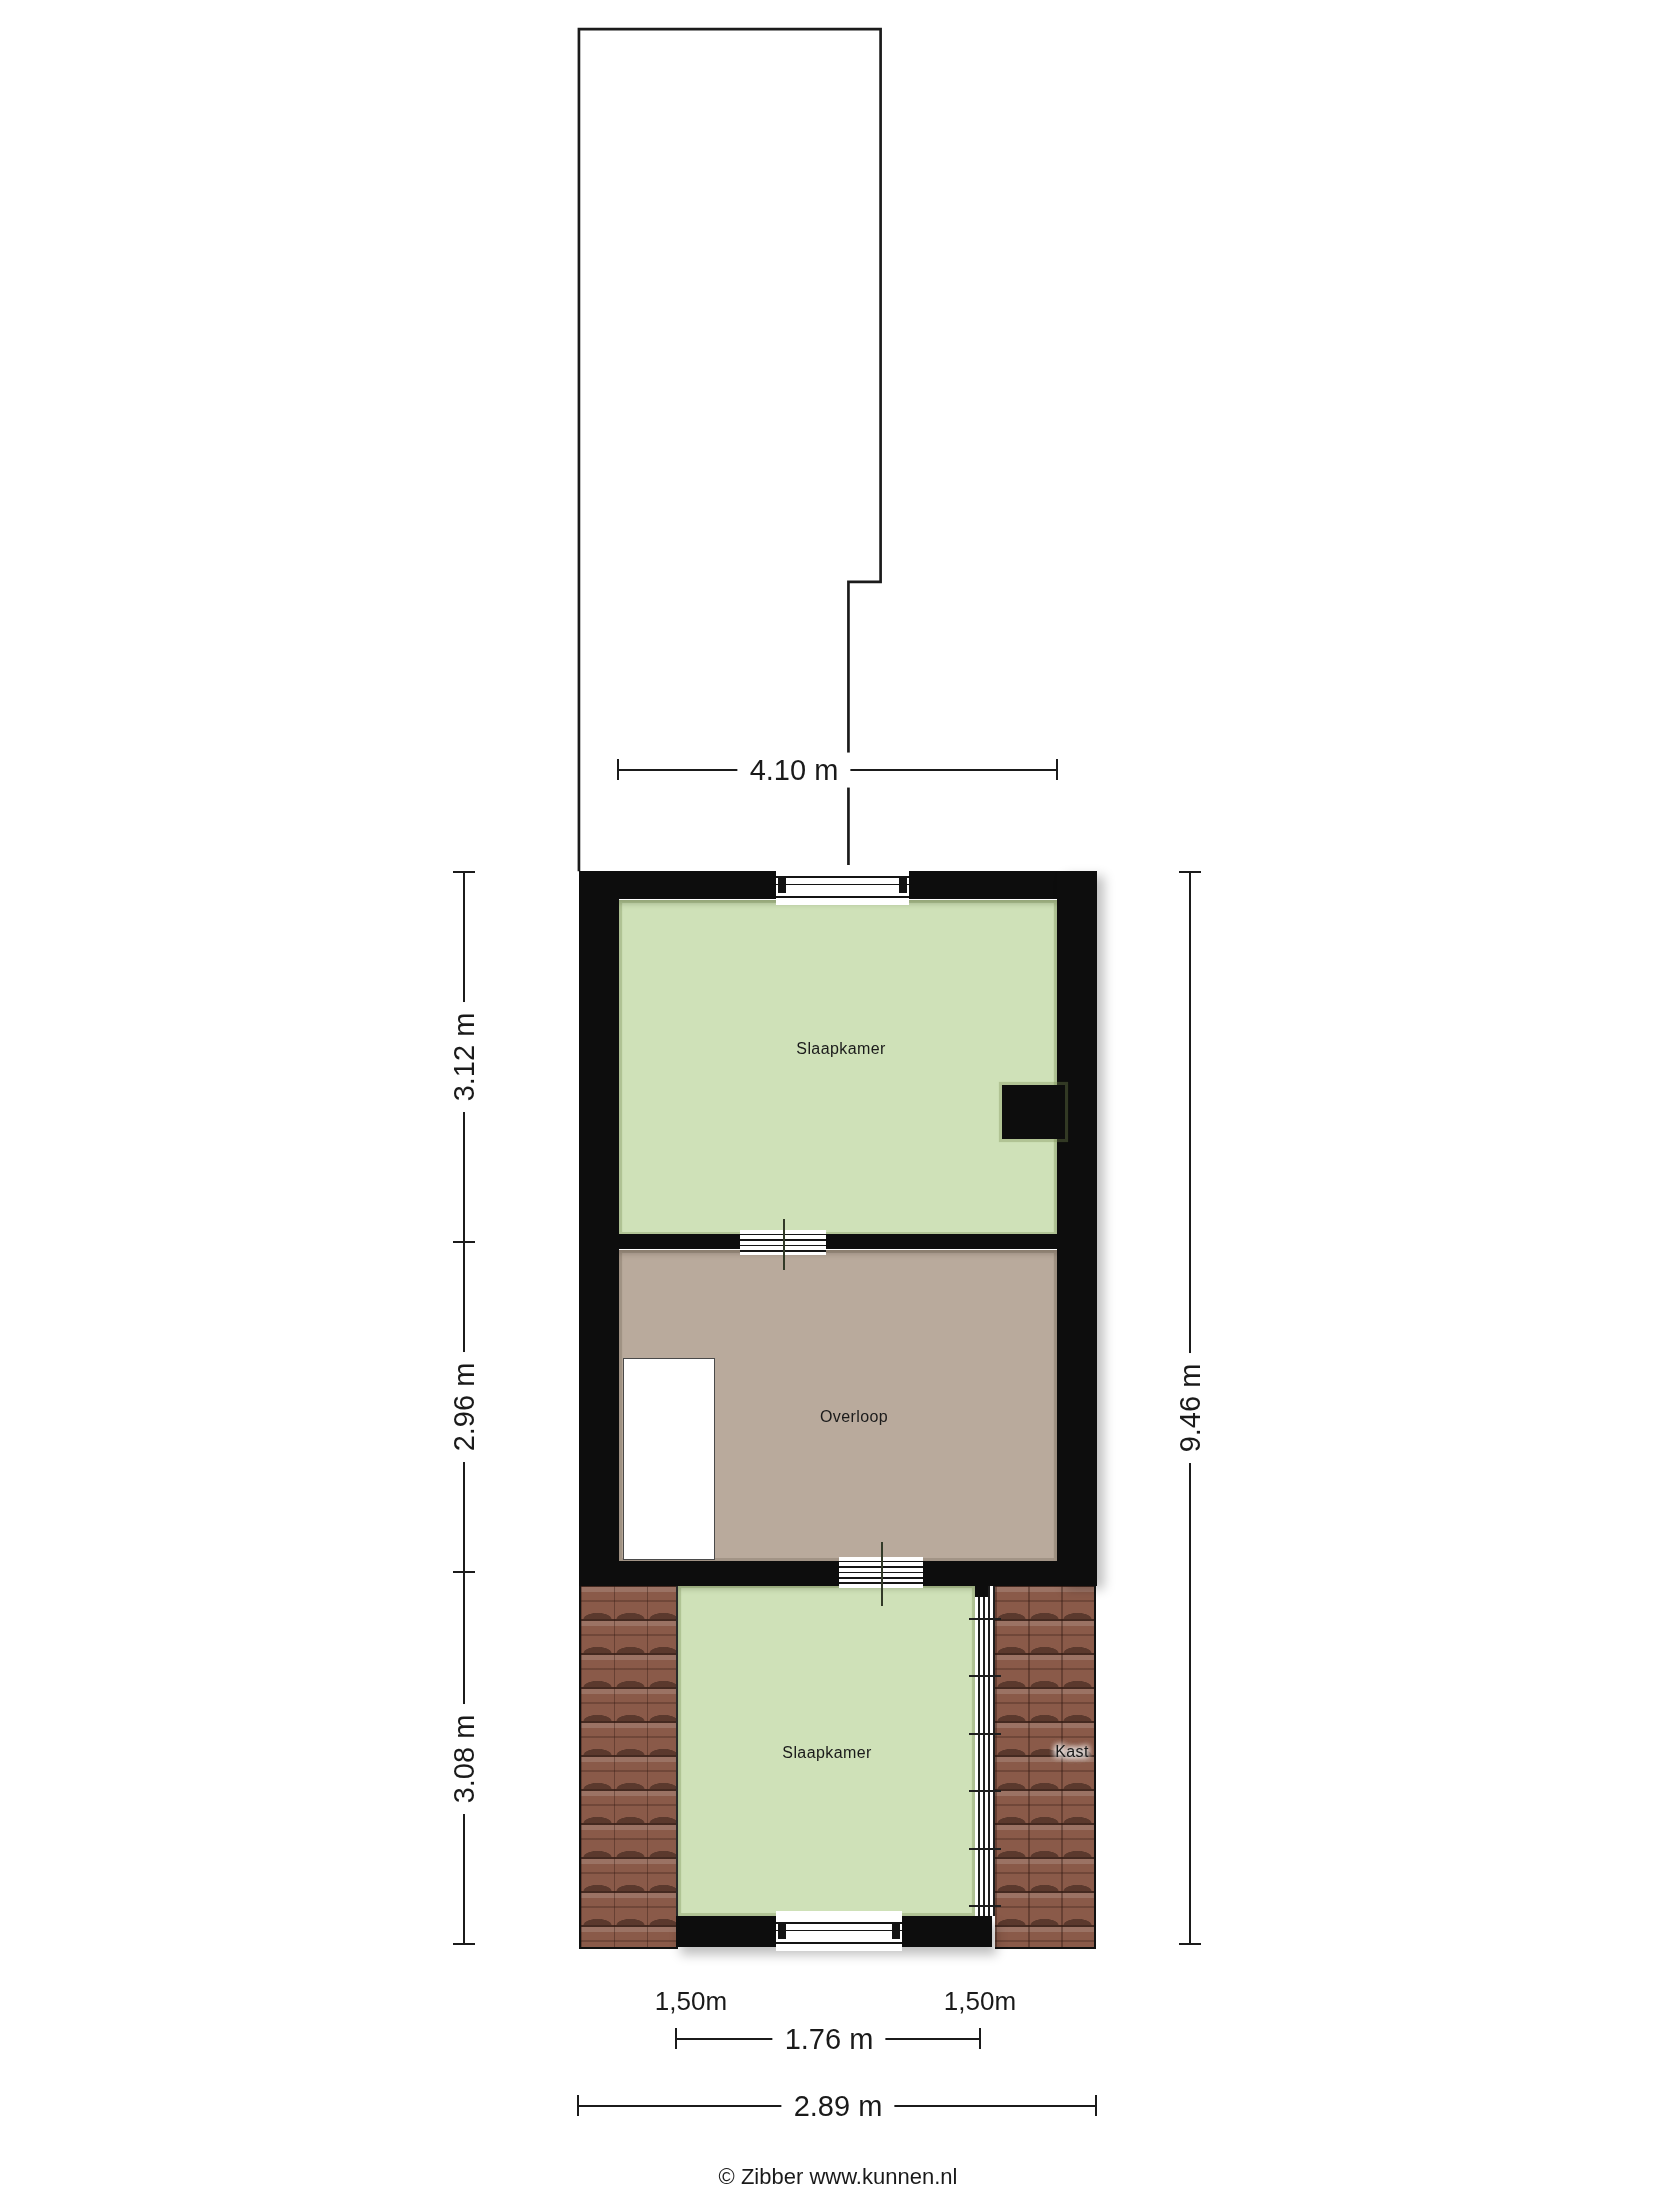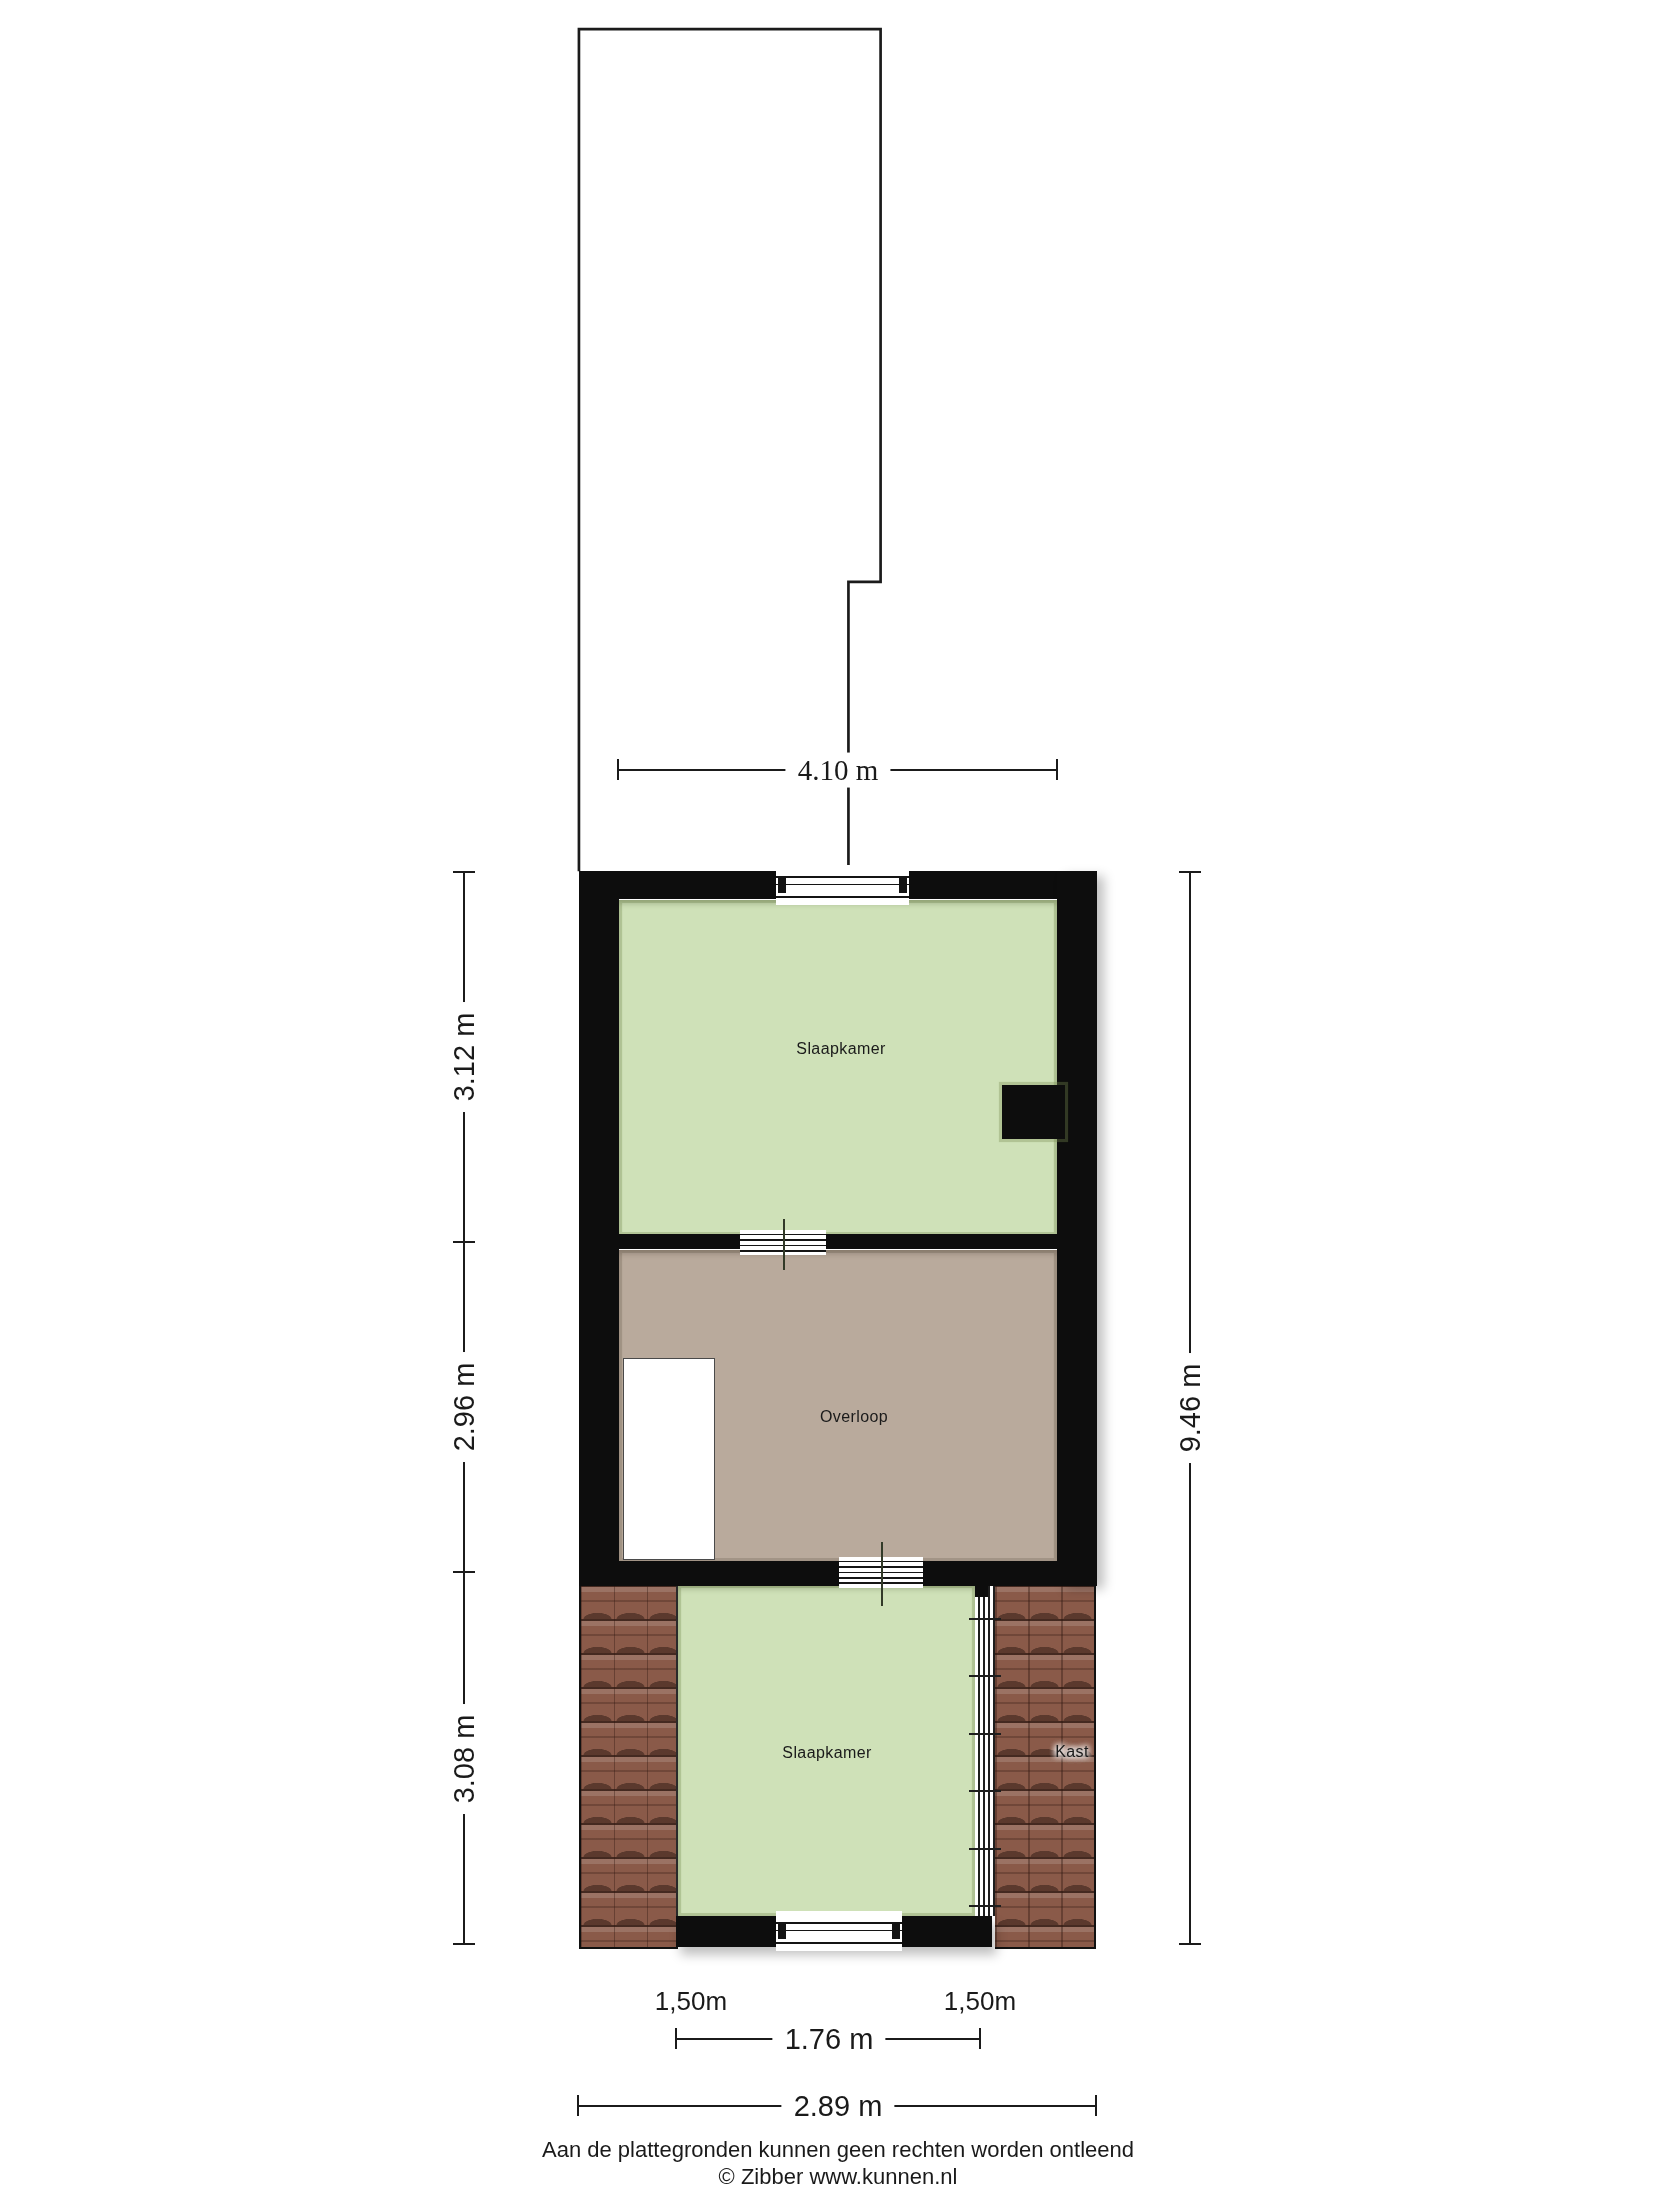--- a/index.html
+++ b/index.html
@@ -127,21 +127,21 @@
   <div class="doorline" style="left:881px;top:1542px;height:64px;"></div>
 
   <div class="ctr roomlabel" style="left:841px;top:1049px;">Slaapkamer</div>
   <div class="ctr roomlabel" style="left:854px;top:1417px;">Overloop</div>
   <div class="ctr roomlabel" style="left:827px;top:1753px;">Slaapkamer</div>
   <div class="ctr roomlabel halo" style="left:1032px;top:1752px;margin-left:40px;">Kast</div>
 
   <div class="dimline-h" style="left:619px;top:769px;width:438px;"></div>
   <div class="tick-v" style="left:617px;top:759px;"></div>
   <div class="tick-v" style="left:1056px;top:759px;"></div>
-  <div class="ctr dimlabel" style="left:838px;top:770px;font-family:Liberation Serif, serif;">4.10 m</div>
+  <div class="ctr dimlabel" style="left:794px;top:770px;">4.10 m</div>
 
   <div class="dimline-v" style="left:463px;top:871px;height:1074px;"></div>
   <div class="tick-h" style="left:453px;top:871px;"></div>
   <div class="tick-h" style="left:453px;top:1241px;"></div>
   <div class="tick-h" style="left:453px;top:1571px;"></div>
   <div class="tick-h" style="left:453px;top:1943px;"></div>
   <div class="ctr dimlabel vert" style="left:464px;top:1057px;">3.12 m</div>
   <div class="ctr dimlabel vert" style="left:464px;top:1407px;">2.96 m</div>
   <div class="ctr dimlabel vert" style="left:464px;top:1759px;">3.08 m</div>
 
@@ -156,17 +156,16 @@
   <div class="dimline-h" style="left:676px;top:2038px;width:305px;"></div>
   <div class="tick-v" style="left:675px;top:2028px;"></div>
   <div class="tick-v" style="left:979px;top:2028px;"></div>
   <div class="ctr dimlabel" style="left:829px;top:2039px;">1.76 m</div>
 
   <div class="dimline-h" style="left:579px;top:2105px;width:518px;"></div>
   <div class="tick-v" style="left:577px;top:2095px;"></div>
   <div class="tick-v" style="left:1095px;top:2095px;"></div>
   <div class="ctr dimlabel" style="left:838px;top:2106px;">2.89 m</div>
 
-  <div class="ctr footer" style="left:838px;top:2150px;">Aan de plattegronden kunnen geen rechten worden ontleend</div>
   <div class="ctr footer" style="left:838px;top:2177px;">© Zibber www.kunnen.nl</div>
 
 </div>
 
 
 </body></html>

